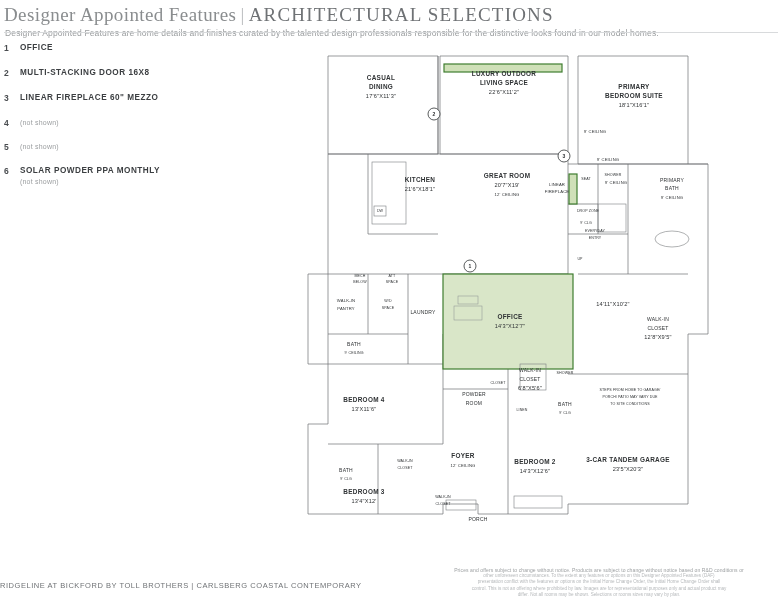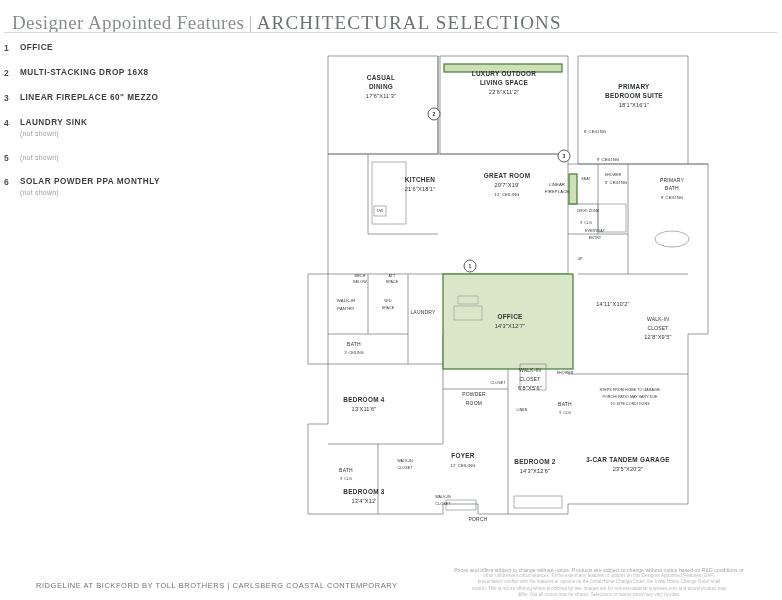--- a/index.html
+++ b/index.html
@@ -14,21 +14,21 @@
     color: #333;
     overflow: hidden;
     position: relative;
   }
 
   
   .header {
     position: absolute;
     left: 0; top: 0;
     width: 665px;
-    padding: 8px;
+    padding: 0;
   }
   .header-title {
     font-family: "Liberation Serif", serif;
     font-size: 19px;
     color: #8a8d8f;
     letter-spacing: 0.4px;
     padding: 4px 0 0 4px;
     white-space: nowrap;
   }
   .header-title .sep {
@@ -92,21 +92,20 @@
     line-height: 10px;
     margin-top: 1px;
   }
 
   
   .footer-left {
     position: absolute;
     left: 0;
     bottom: 8px;
     width: 400px;
-    margin-left: 36px;
   }
   .footer-line {
     font-size: 7.5px;
     letter-spacing: 0.55px;
     color: #6f7275;
     line-height: 13px;
     white-space: nowrap;
   }
   .footer-right {
     position: absolute;
@@ -153,53 +152,53 @@
   .callout circle { fill: #ffffff; stroke: #2f3234; stroke-width: 0.8; }
   .callout text { font-size: 5px; font-weight: bold; fill: #2f3234; text-anchor: middle; }
 </style>
 </head>
 <body>
 
 <div class="header">
   <div class="header-title">
     <span>Designer Appointed Features</span><span class="sep">|</span><span class="part2">ARCHITECTURAL SELECTIONS</span>
   </div>
+  <div class="header-sub">Designer Appointed Features are home details and finishes curated by the talented design professionals responsible for the distinctive looks found in our model homes.</div>
 </div>
 <div class="header-rule"></div>
 
 <div class="features">
 
   <div class="feature">
     <div class="feature-num">1</div>
     <div class="feature-body">
       <div class="feature-label">OFFICE</div>
       <div class="feature-note"></div>
     </div>
   </div>
 
   <div class="feature">
     <div class="feature-num">2</div>
     <div class="feature-body">
-      <div class="feature-label">MULTI-STACKING DROP 16X8</div>
+      <div class="feature-label">MULTI-STACKING DOOR 16X8</div>
       <div class="feature-note"></div>
     </div>
   </div>
 
   <div class="feature">
     <div class="feature-num">3</div>
     <div class="feature-body">
       <div class="feature-label">LINEAR FIREPLACE 60" MEZZO</div>
       <div class="feature-note"></div>
     </div>
   </div>
 
   <div class="feature">
     <div class="feature-num">4</div>
     <div class="feature-body">
-      <div class="feature-label">LAUNDRY SINK</div>
       <div class="feature-note">(not shown)</div>
     </div>
   </div>
 
   <div class="feature">
     <div class="feature-num">5</div>
     <div class="feature-body">
       <div class="feature-note">(not shown)</div>
     </div>
   </div>

